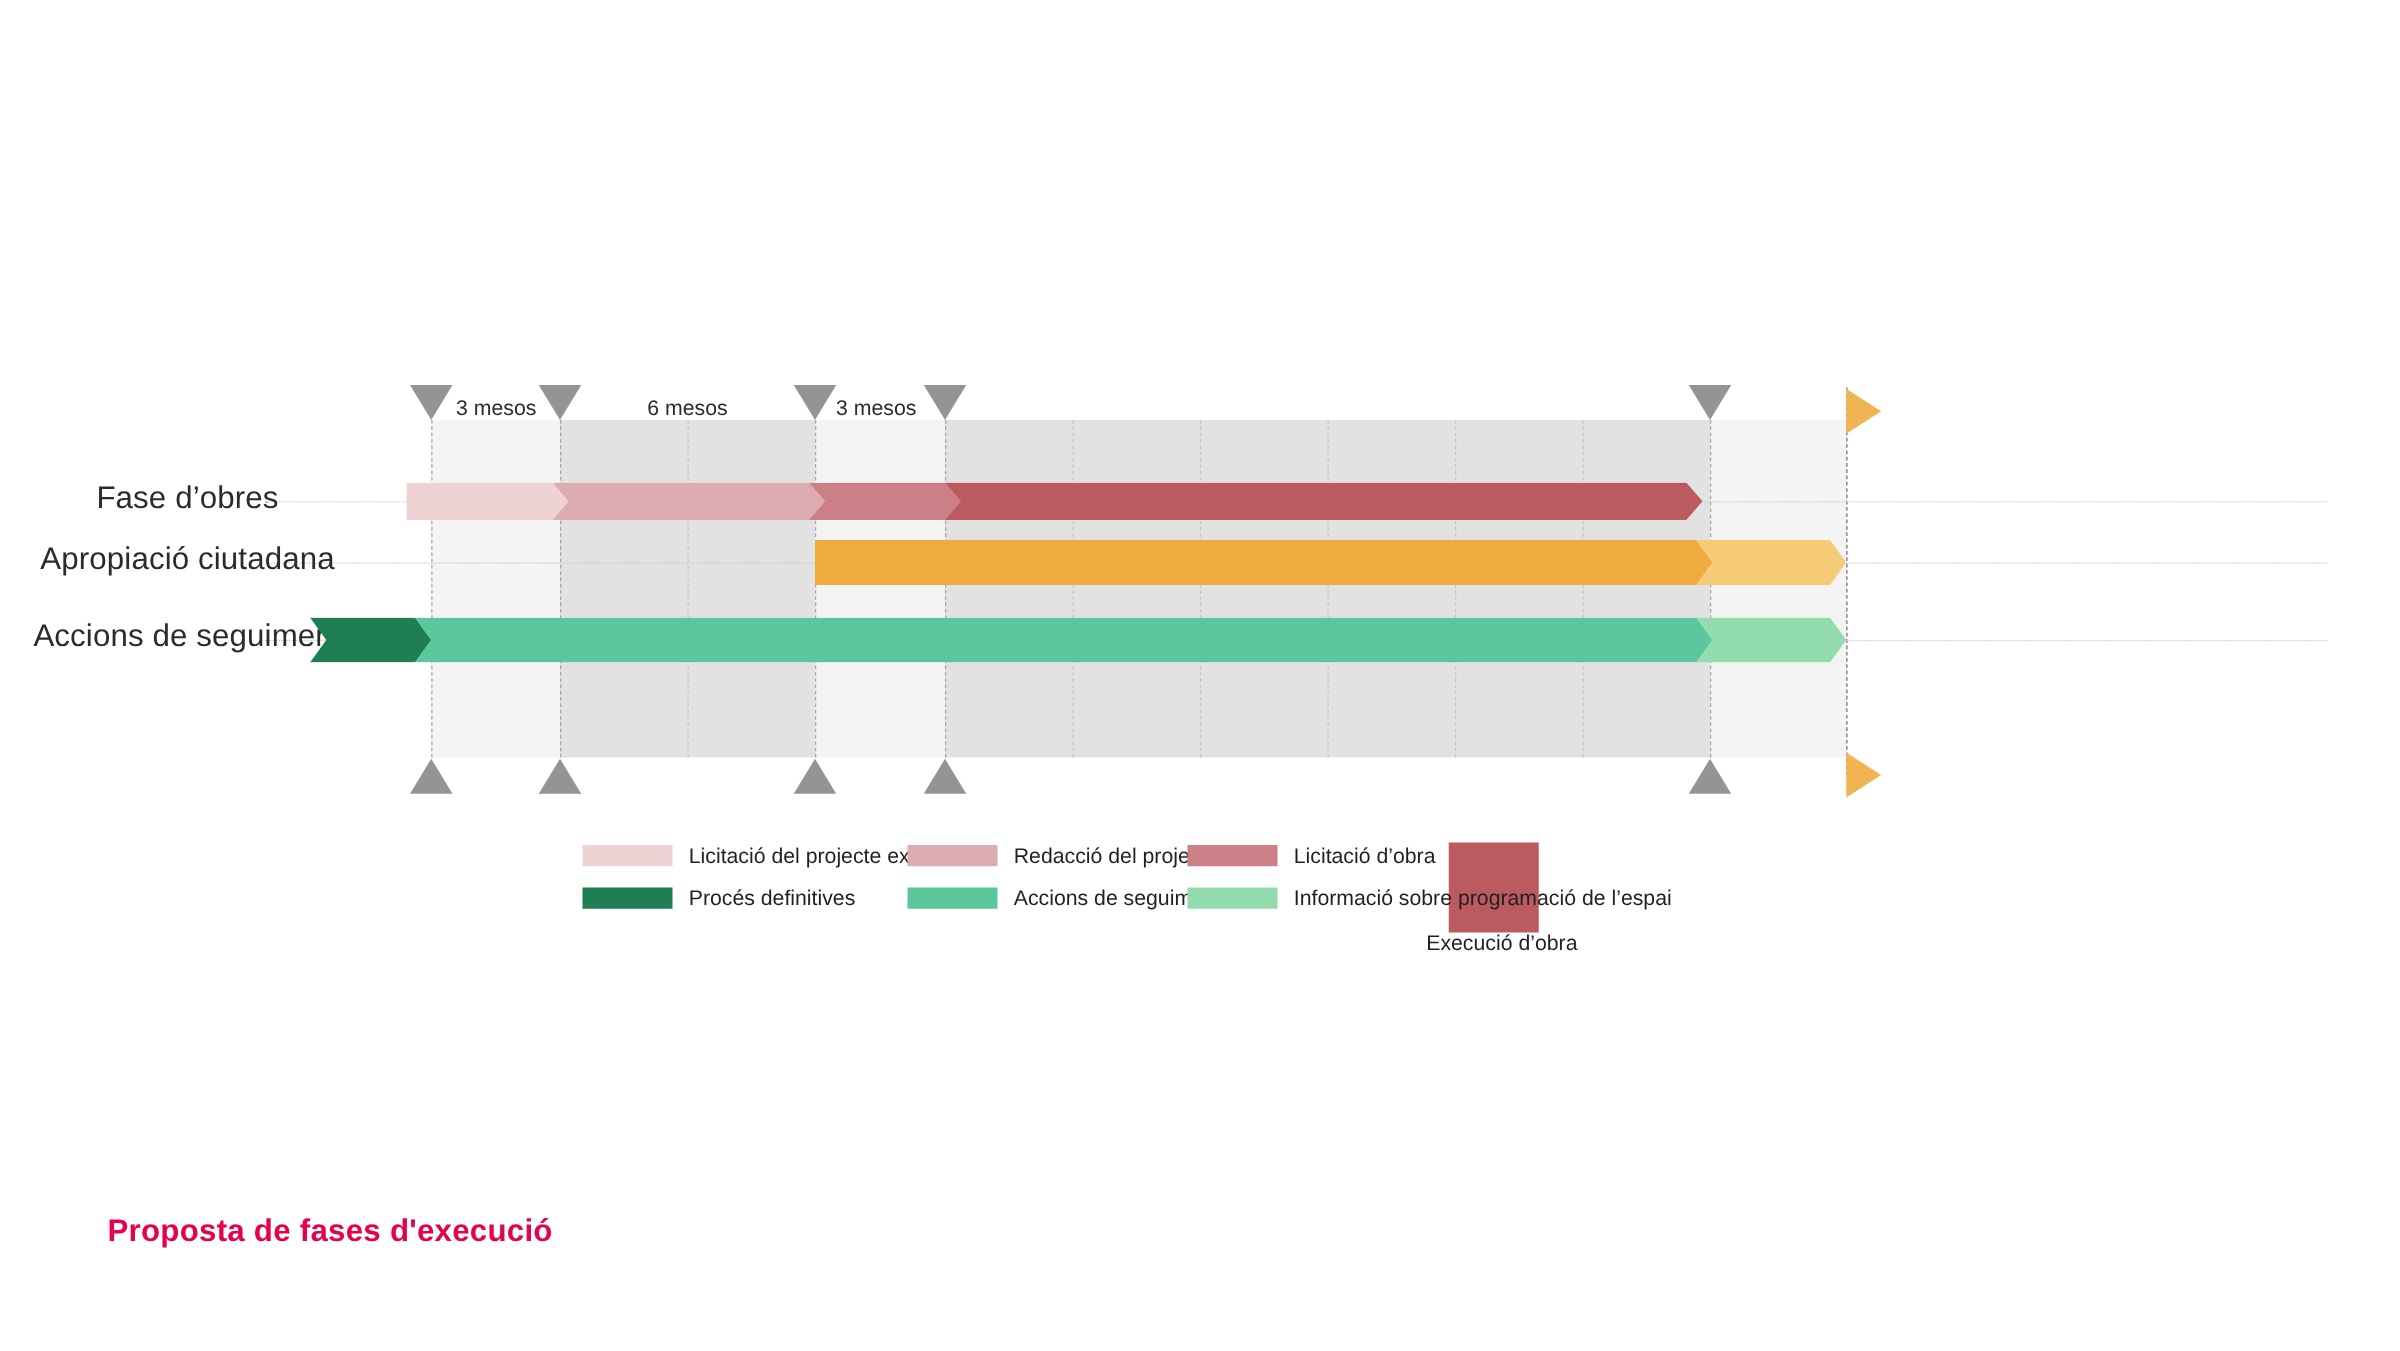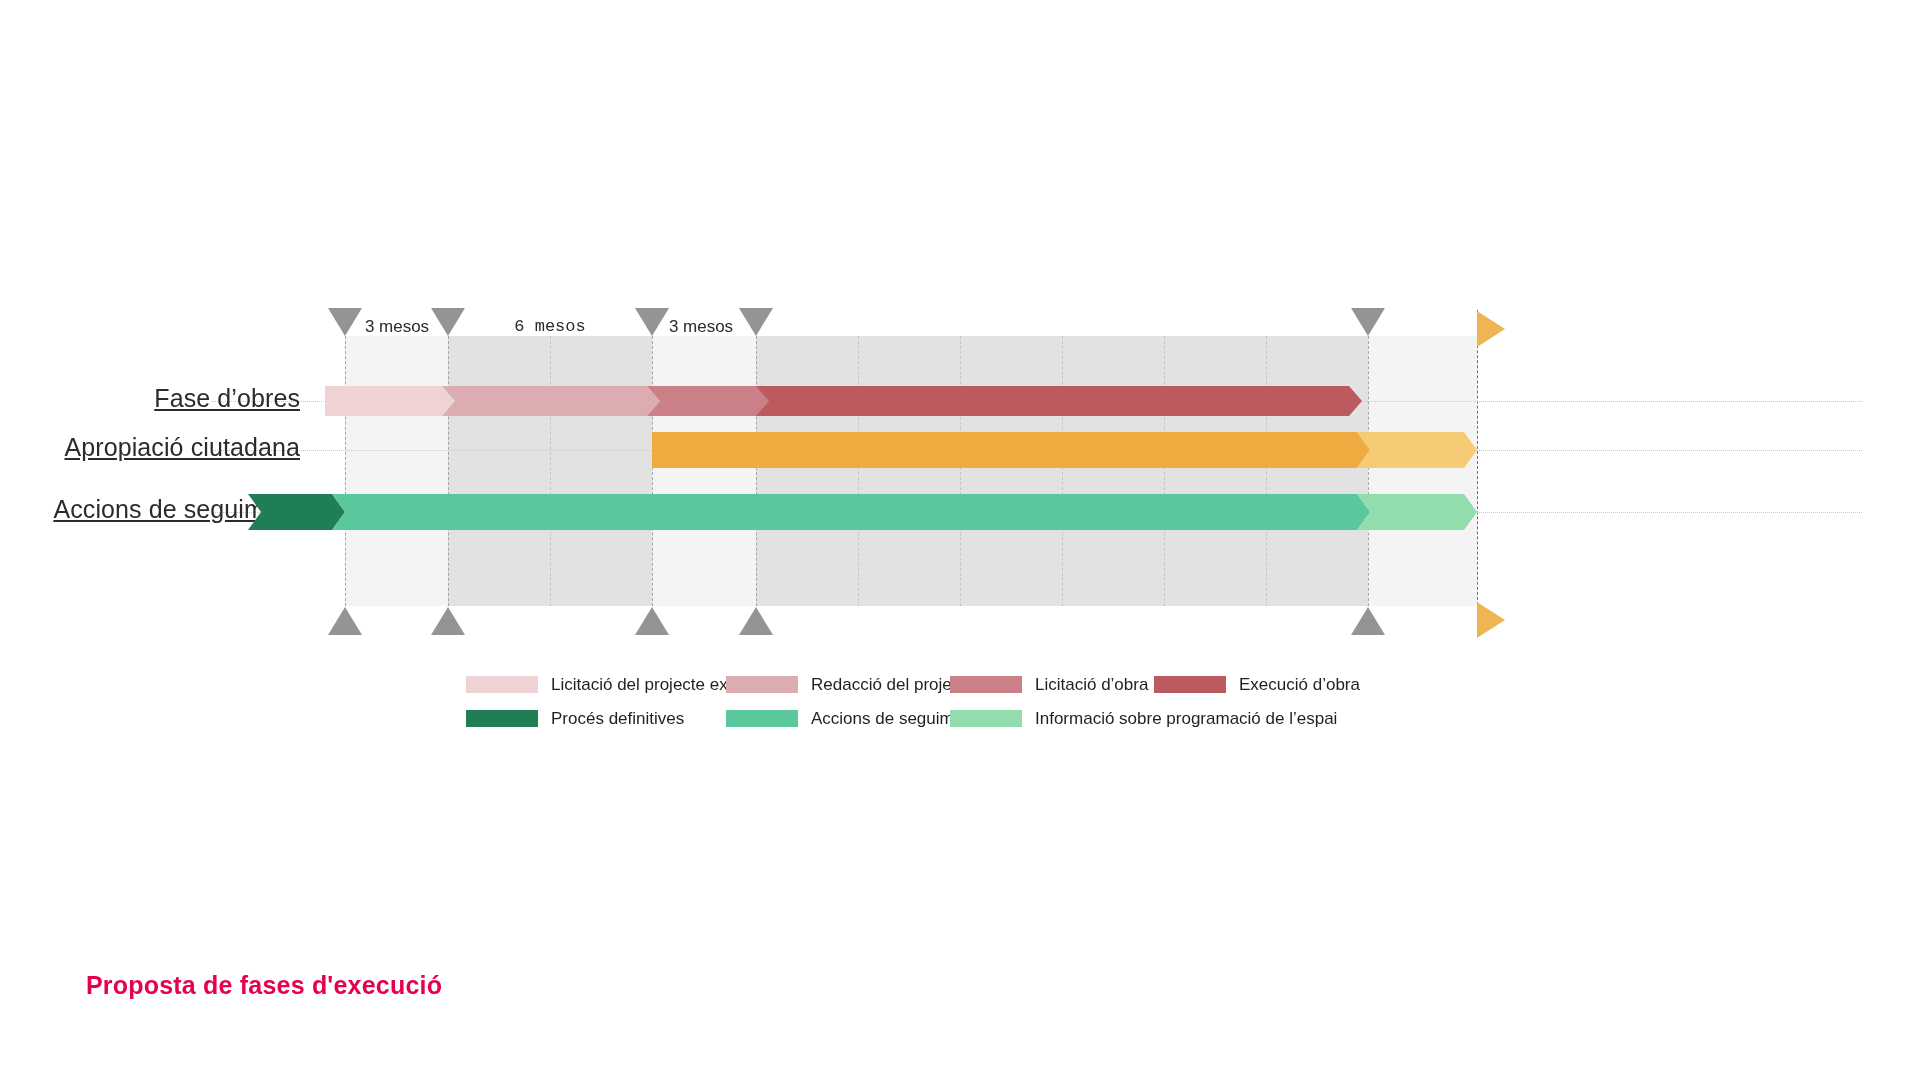--- a/index.html
+++ b/index.html
@@ -23,28 +23,27 @@
     left: 0;
     top: 0;
     width: 1920px;
     height: 1081px;
   }
 
   
   .row-label {
     position: absolute;
     right: 1584px;           
-    text-align: right;
+    text-align: center;
     white-space: nowrap;
     font-size: 25px;
     font-weight: 400;
     letter-spacing: 0.1px;
     color: #2b2b2b;
     line-height: 1;
-    text-decoration: underline;
   }
   .row-label.r0 { top: 386px; left: 0; width: 300px; }
   .row-label.r1 { top: 435px; left: 0; width: 300px; }
   .row-label.r2 { top: 497px; left: 0; width: 300px; }
 
   
   .band {
     position: absolute;
     top: 336px;
     height: 270px;
@@ -211,21 +210,21 @@
   <div class="tri-up" style="left:328px;"></div>
   <div class="tri-up" style="left:431px;"></div>
   <div class="tri-up" style="left:635px;"></div>
   <div class="tri-up" style="left:739px;"></div>
   <div class="tri-up" style="left:1351px;"></div>
 
   <div class="tri-right" style="left:1477px; top:311px;"></div>
   <div class="tri-right" style="left:1477px; top:602px;"></div>
 
   <div class="month-label" style="left:346px; width:102px;">3 mesos</div>
-  <div class="month-label" style="left:448px; width:204px;font-family:Liberation Mono, monospace;">6 mesos</div>
+  <div class="month-label" style="left:448px; width:204px;">6 mesos</div>
   <div class="month-label" style="left:649px; width:104px;">3 mesos</div>
 
   <div class="row-label r0">Fase d’obres</div>
   <div class="row-label r1">Apropiació ciutadana</div>
   <div class="row-label r2">Accions de seguiment</div>
 
   <div class="bar" style="left:0; top:386px; width:1920px;">
     <div class="seg flat" style="left:325px; width:130px; background:#efd2d4; clip-path:polygon(0 0, calc(100% - 13px) 0, 100% 50%, calc(100% - 13px) 100%, 0 100%);"></div>
     <div class="seg" style="left:442px; width:218px; background:#ddacb0; clip-path:polygon(0 0, calc(100% - 13px) 0, 100% 50%, calc(100% - 13px) 100%, 0 100%, 13px 50%);"></div>
     <div class="seg" style="left:647px; width:123px; background:#ca8086; clip-path:polygon(0 0, calc(100% - 13px) 0, 100% 50%, calc(100% - 13px) 100%, 0 100%, 13px 50%);"></div>
@@ -251,21 +250,21 @@
         <span class="legend-text">Licitació del projecte executiu</span>
       </div>
       <div class="legend-item" style="left:260px;">
         <span class="legend-swatch" style="background:#ddacb0;"></span>
         <span class="legend-text">Redacció del projecte</span>
       </div>
       <div class="legend-item" style="left:484px;">
         <span class="legend-swatch" style="background:#ca8086;"></span>
         <span class="legend-text">Licitació d’obra</span>
       </div>
-      <div class="legend-item" style="left:688px;">
+      <div class="legend-item" style="left:662px;flex-direction:column;">
         <span class="legend-swatch" style="background:#bb5a5f;"></span>
         <span class="legend-text">Execució d’obra</span>
       </div>
     </div>
 
 
     <div class="legend-row">
       <div class="legend-item" style="left:0px;">
         <span class="legend-swatch" style="background:#1f7e54;"></span>
         <span class="legend-text">Procés definitives</span>

